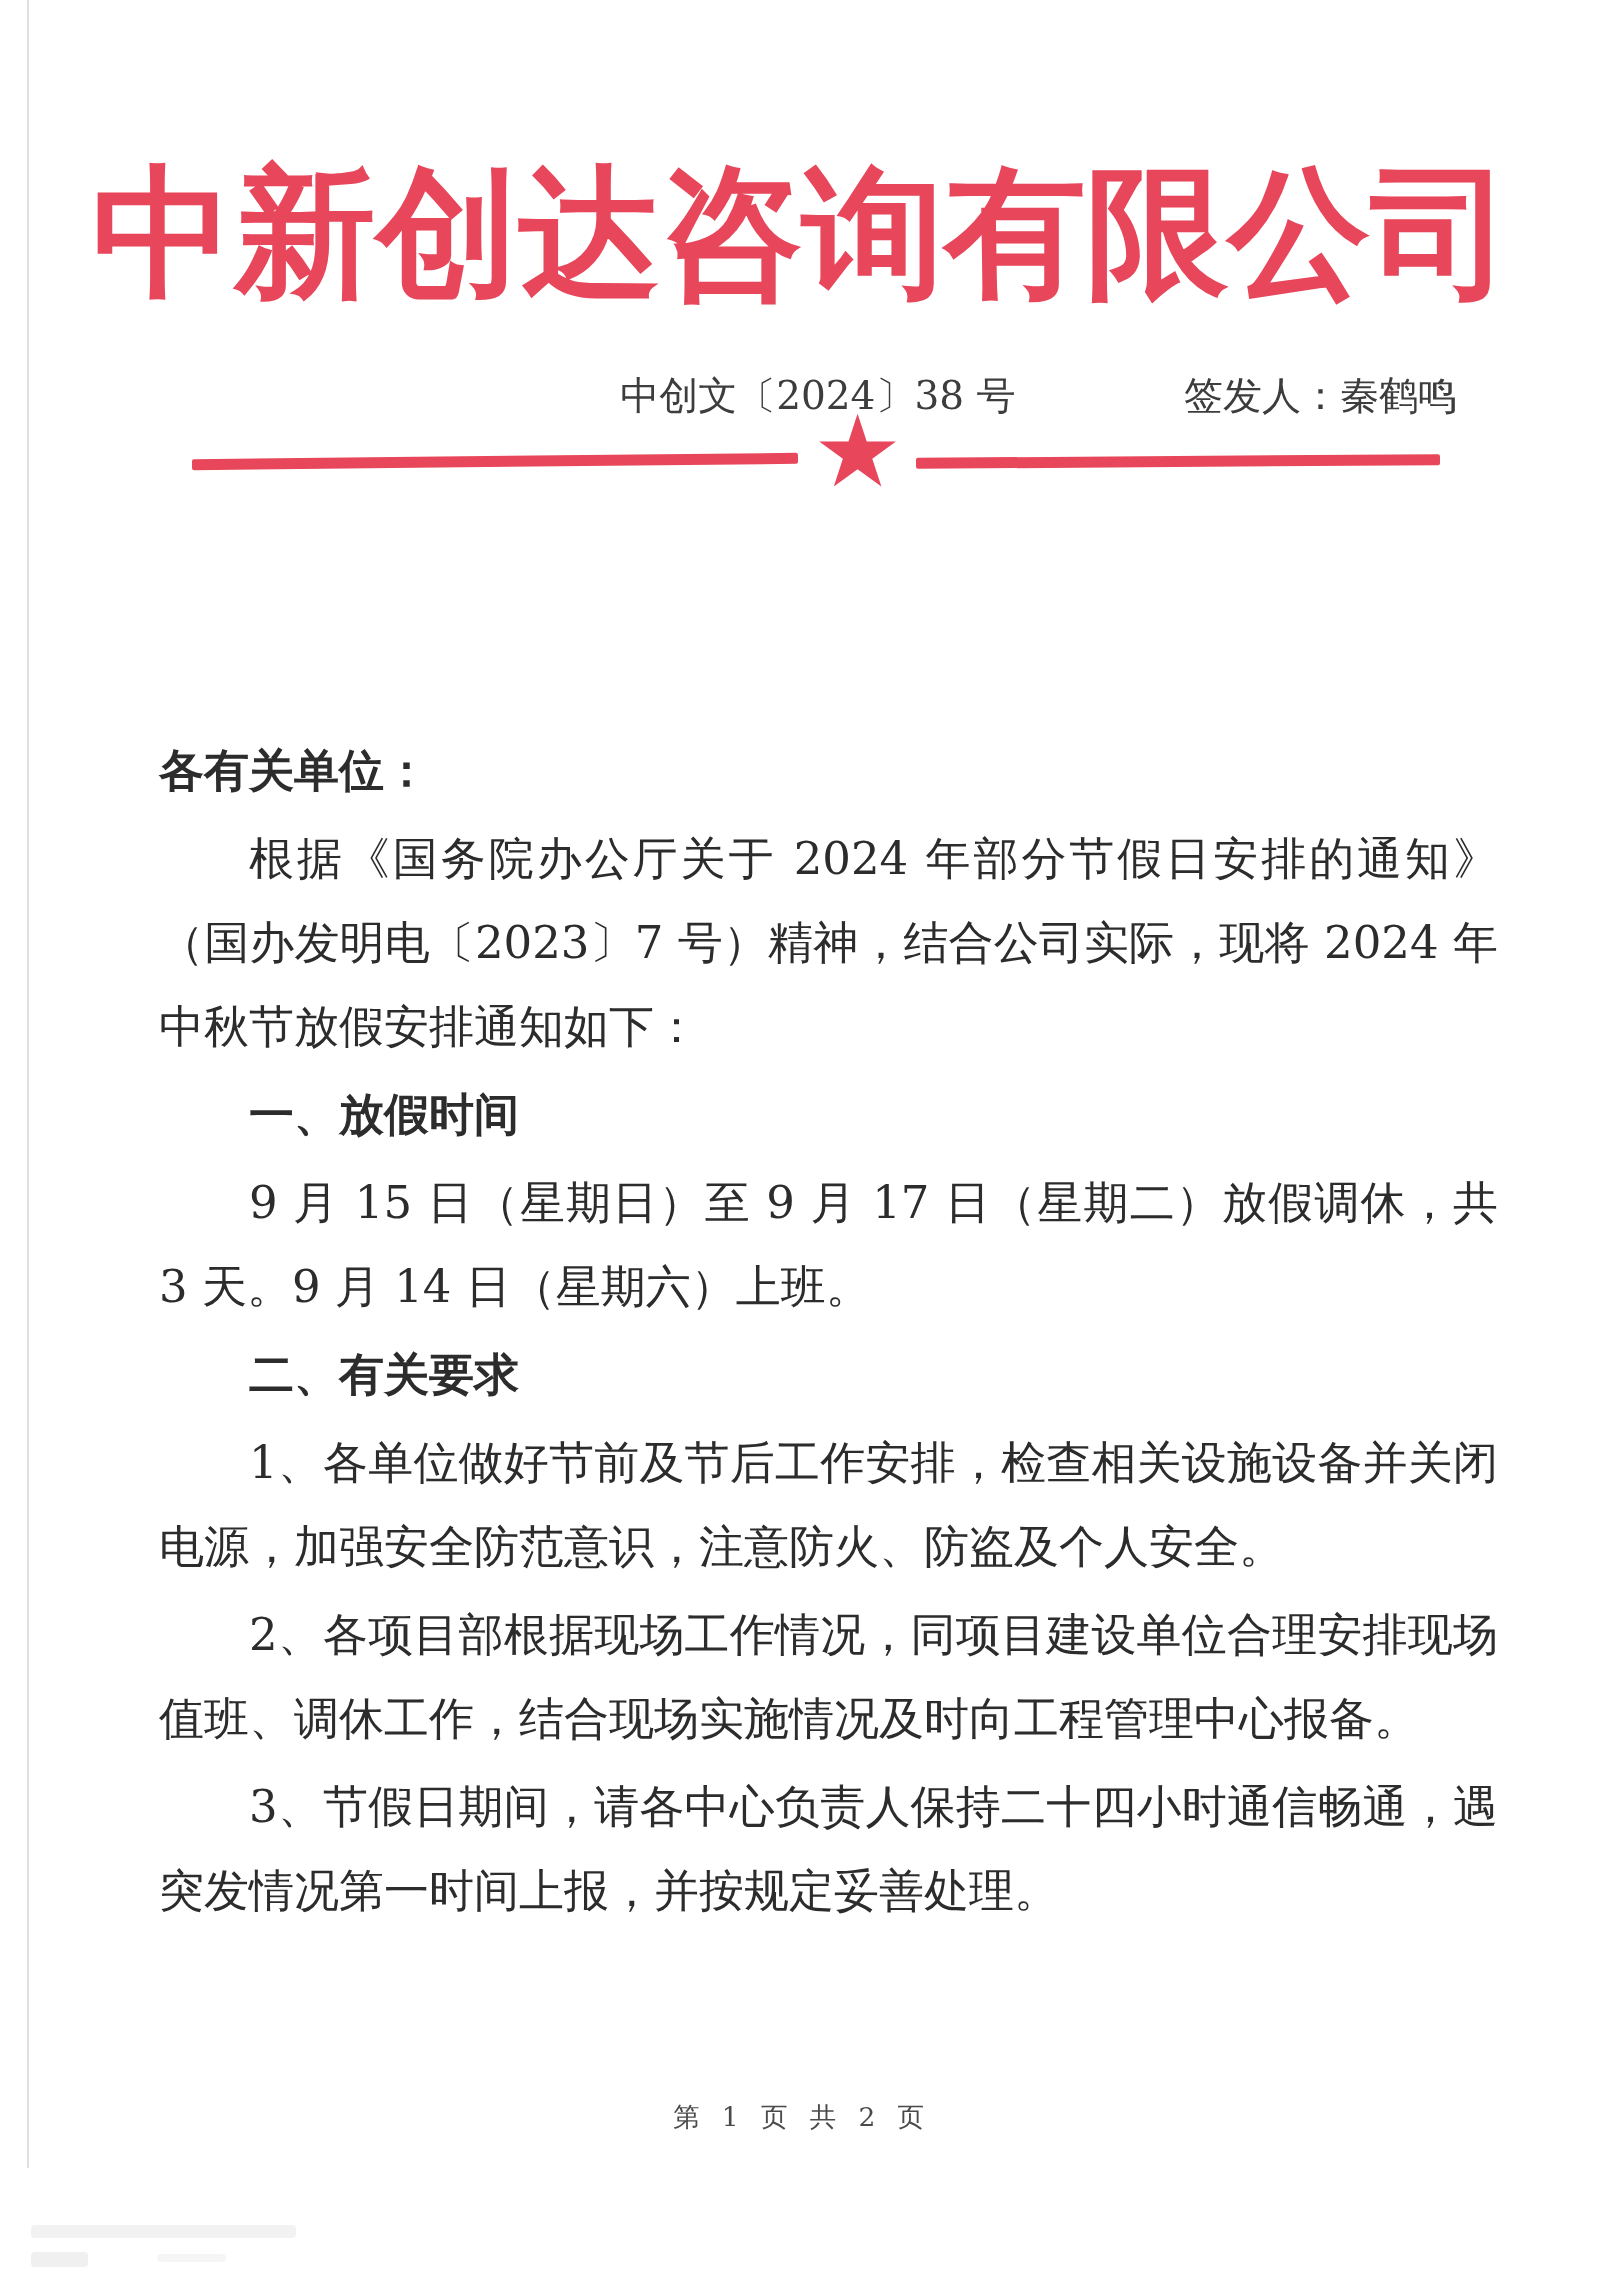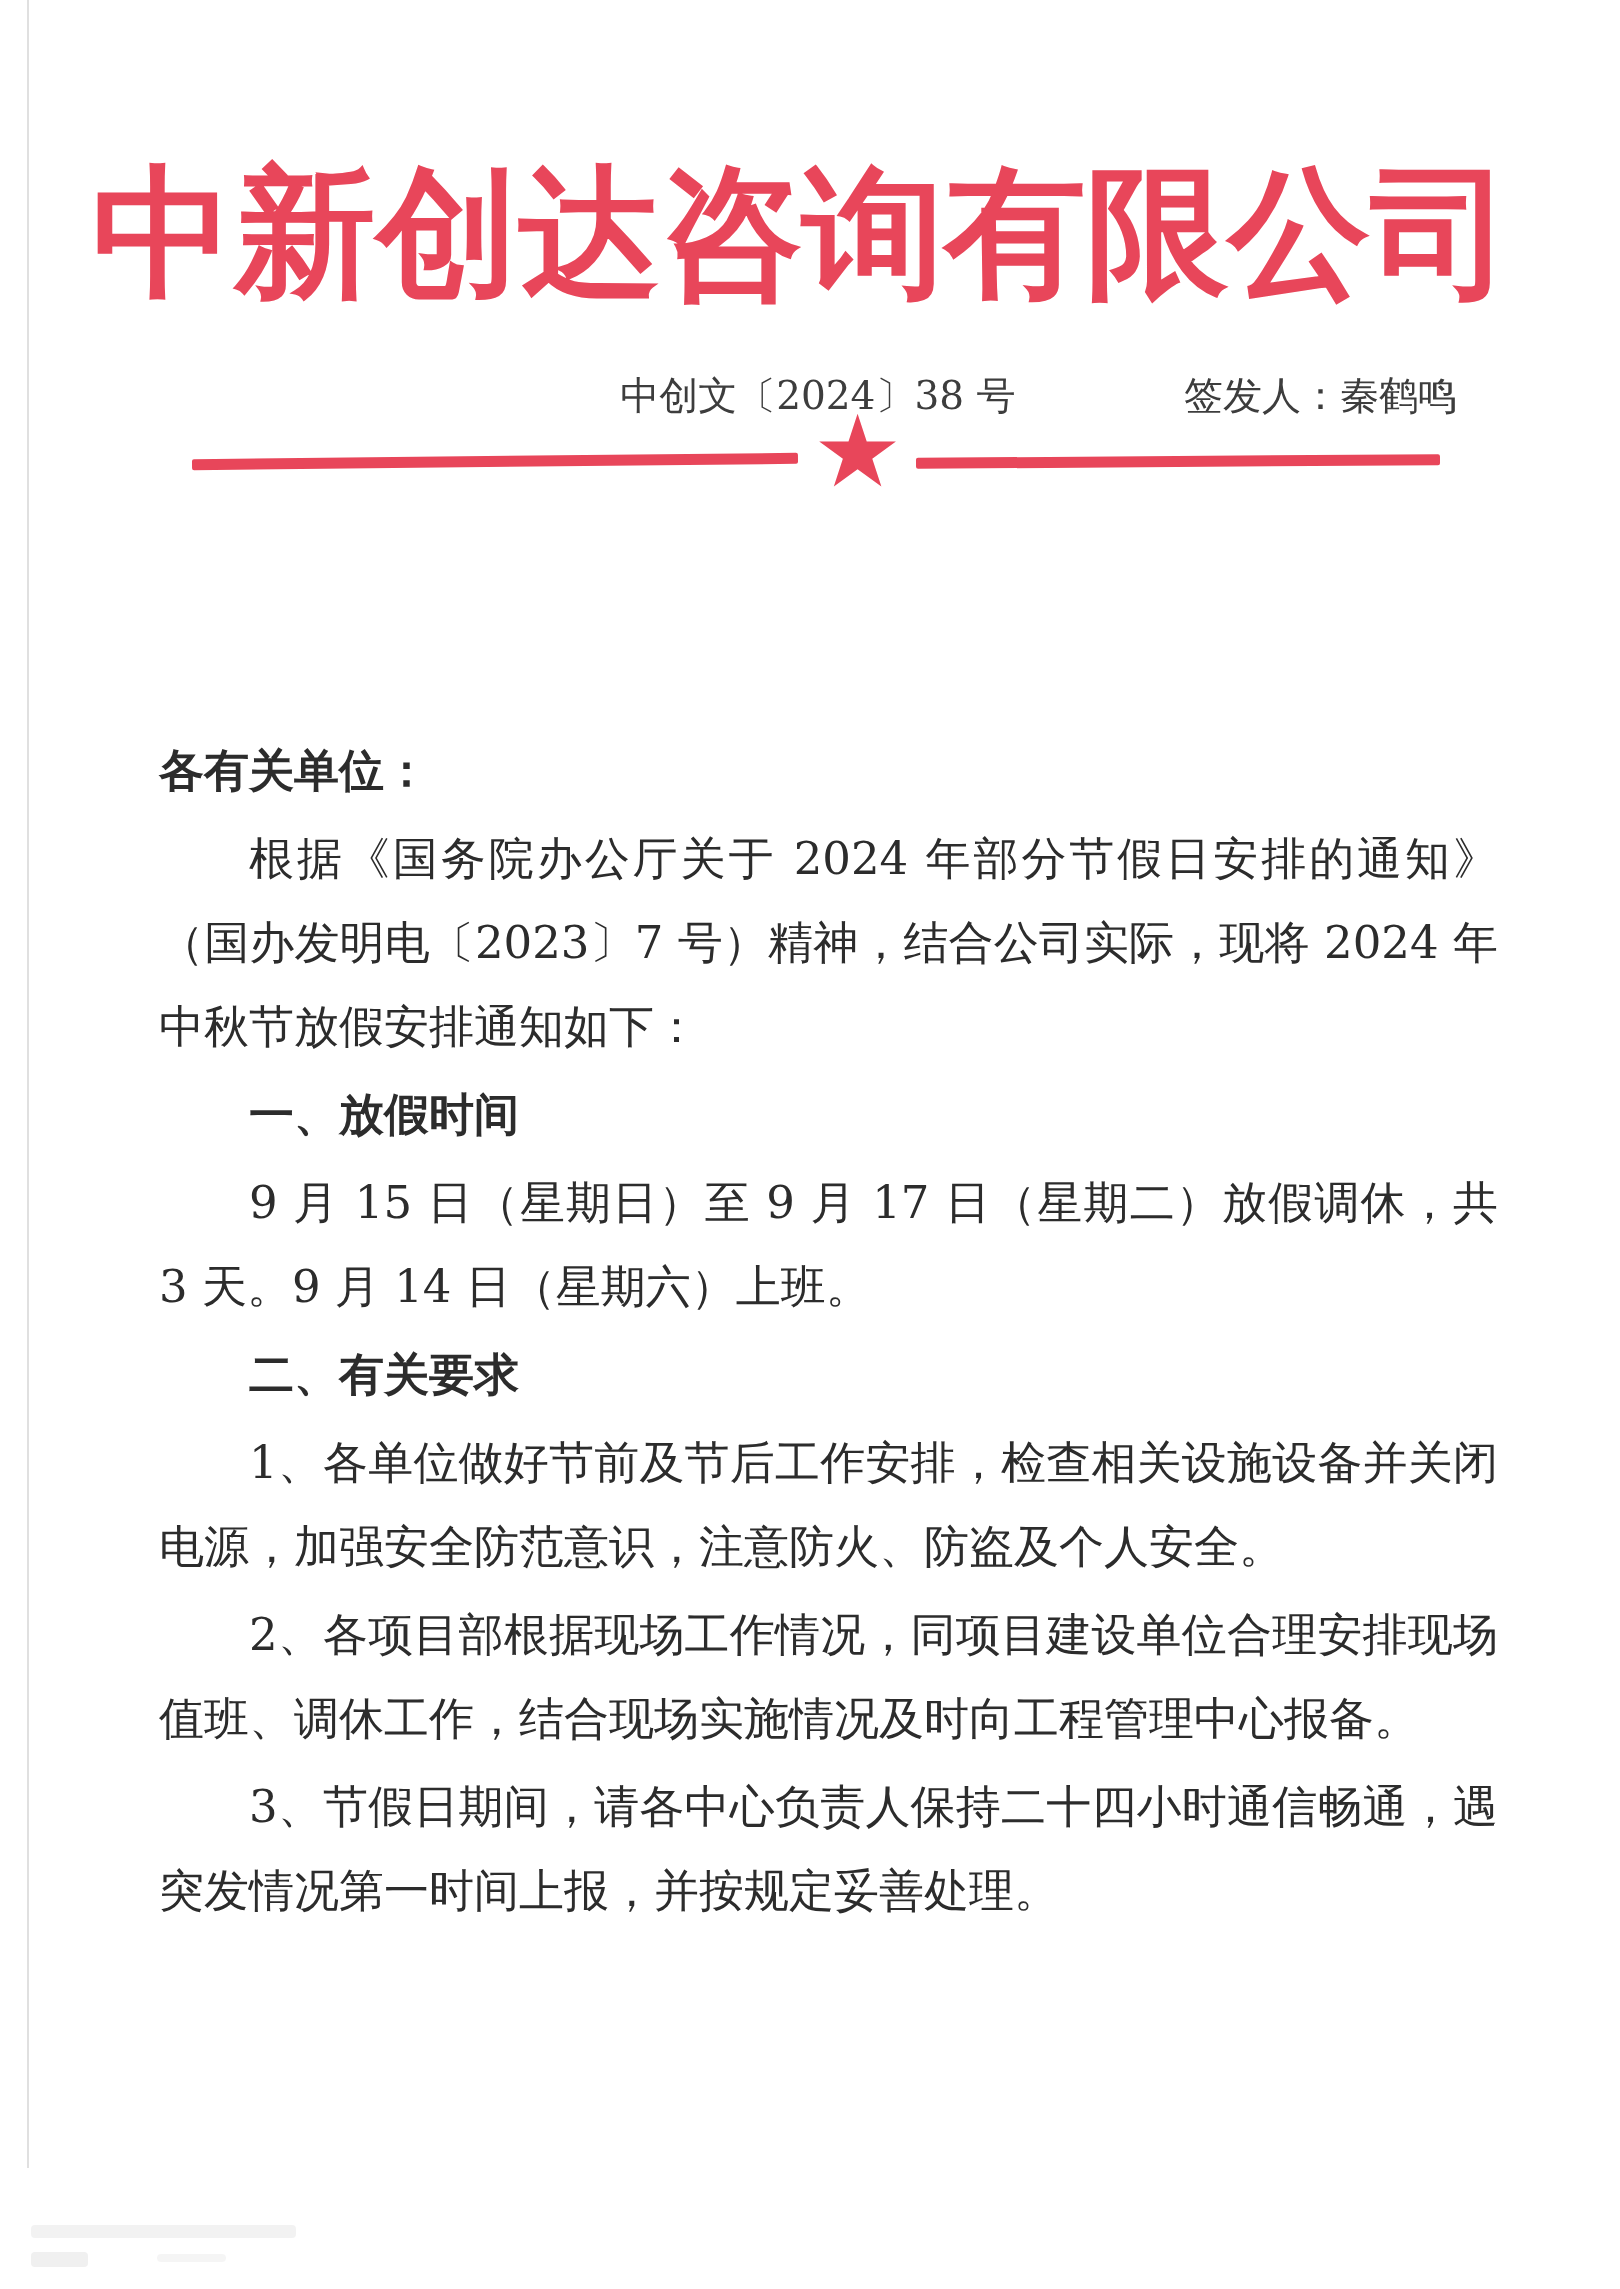--- a/index.html
+++ b/index.html
@@ -84,19 +84,20 @@
         <p class="para normal">根据《国务院办公厅关于 2024 年部分节假日安排的通知》（国办发明电〔2023〕7 号）精神，结合公司实际，现将 2024 年中秋节放假安排通知如下：</p>
         <p class="para heading">一、放假时间</p>
         <p class="para normal">9 月 15 日（星期日）至 9 月 17 日（星期二）放假调休，共 3 天。9 月 14 日（星期六）上班。</p>
         <p class="para heading">二、有关要求</p>
         <p class="para normal">1、各单位做好节前及节后工作安排，检查相关设施设备并关闭电源，加强安全防范意识，注意防火、防盗及个人安全。</p>
         <p class="para normal">2、各项目部根据现场工作情况，同项目建设单位合理安排现场值班、调休工作，结合现场实施情况及时向工程管理中心报备。</p>
         <p class="para normal">3、节假日期间，请各中心负责人保持二十四小时通信畅通，遇突发情况第一时间上报，并按规定妥善处理。</p>
       </div>
   </div>
 
+  <div class="page-footer">第 1 页 共 2 页</div>
 
   <div class="smudge s1"></div>
   <div class="smudge s2"></div>
   <div class="smudge s3"></div>
 
 </div>
 
 
 </body></html>

